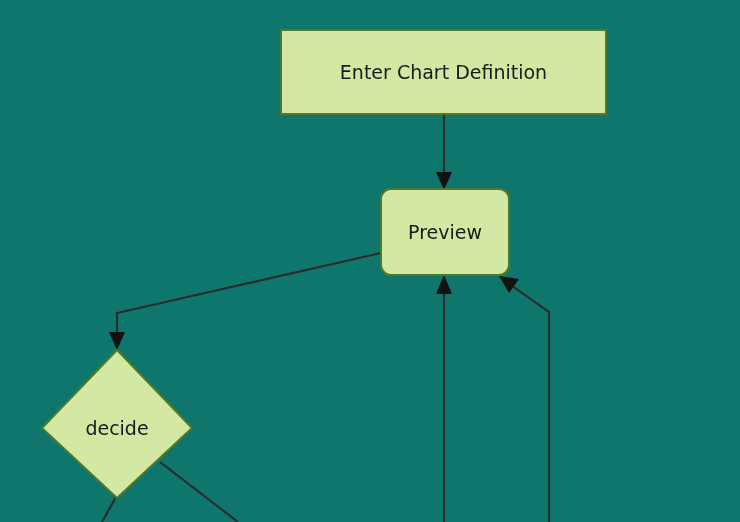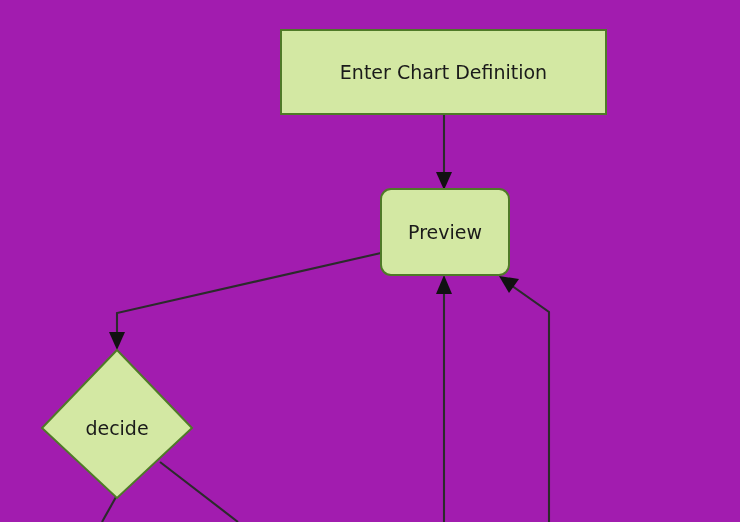--- a/index.html
+++ b/index.html
@@ -10,21 +10,21 @@
   body {
     width: 740px;
     height: 522px;
     overflow: hidden;
     font-family: "DejaVu Sans", "Liberation Sans", sans-serif;
   }
   #diagram-root {
     position: relative;
     width: 740px;
     height: 522px;
-    background: #a21caf;
+    background: #0f766e;
   }
   #flow-svg {
     position: absolute;
     top: 0;
     left: 0;
     width: 740px;
     height: 522px;
     display: block;
   }
   .node-shape {

